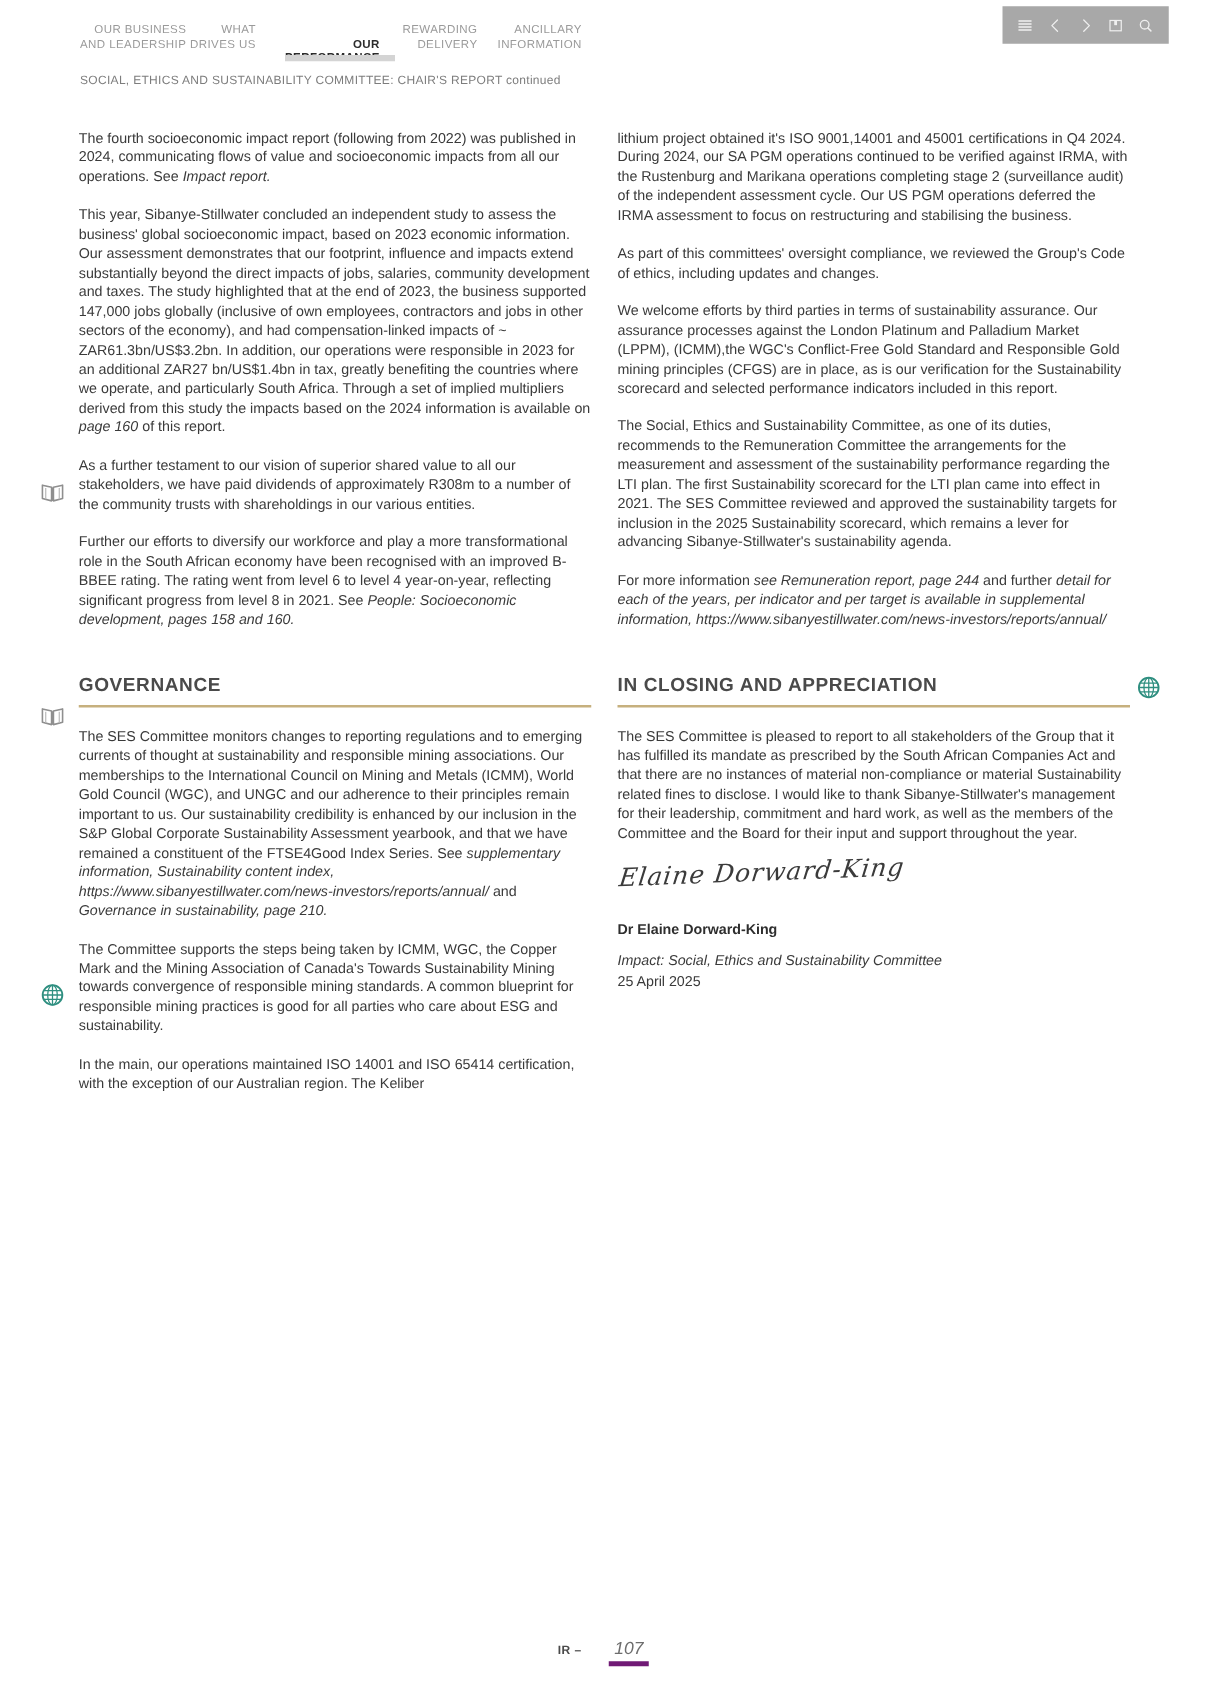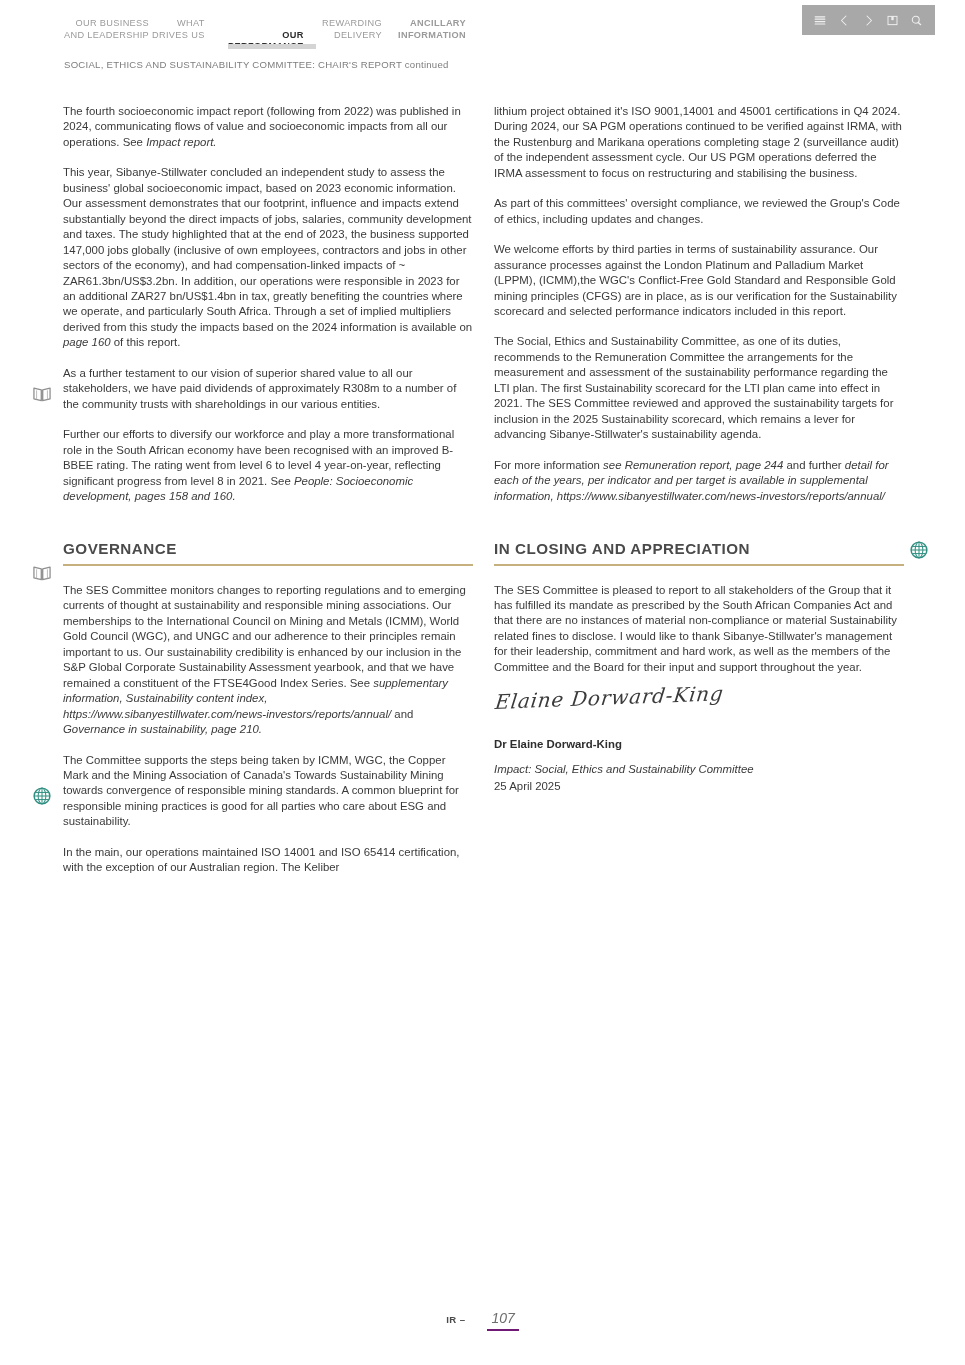--- a/index.html
+++ b/index.html
@@ -46,21 +46,21 @@
     left: 0;
     top: 26px;
     width: 88px;
     height: 5px;
     background: #d4d4d4;
   }
   .nav-0 { left: 0px;   }
   .nav-1 { left: 88px; }
   .nav-2 { left: 164px; }
   .nav-3 { left: 258px; }
-  .nav-4 { left: 334px; font-weight: bold; }
+  .nav-4 { left: 334px; }
 
   
   .toolbar {
     position: absolute;
     right: 30px;
     top: 5px;
     width: 133px;
     height: 30px;
     background: #a8a8a8;
     display: flex;
@@ -187,21 +187,21 @@
     font-weight: bold;
     color: #4a4a4a;
     letter-spacing: 0.4px;
   }
   .footer .page-num {
     font-size: 14px;
     font-style: italic;
     color: #6d6d6d;
     margin-left: 22px;
     padding: 0 4px 3px 4px;
-    border-bottom: 2px solid #701a75;
+    border-bottom: 4px solid #701a75;
   }
 </style>
 </head>
 <body>
 
 <div class="topnav">
   <div class="nav-item nav-0">OUR BUSINESS
 AND LEADERSHIP</div>
   <div class="nav-item nav-1">WHAT
 DRIVES US</div>

